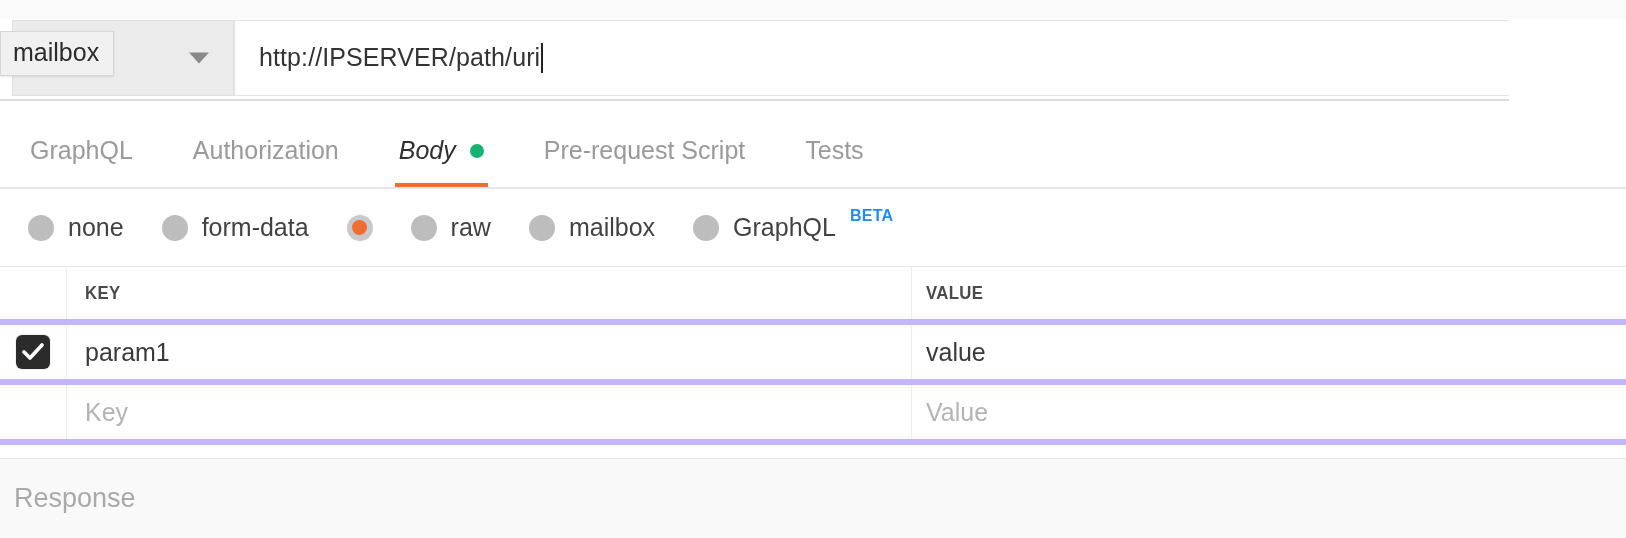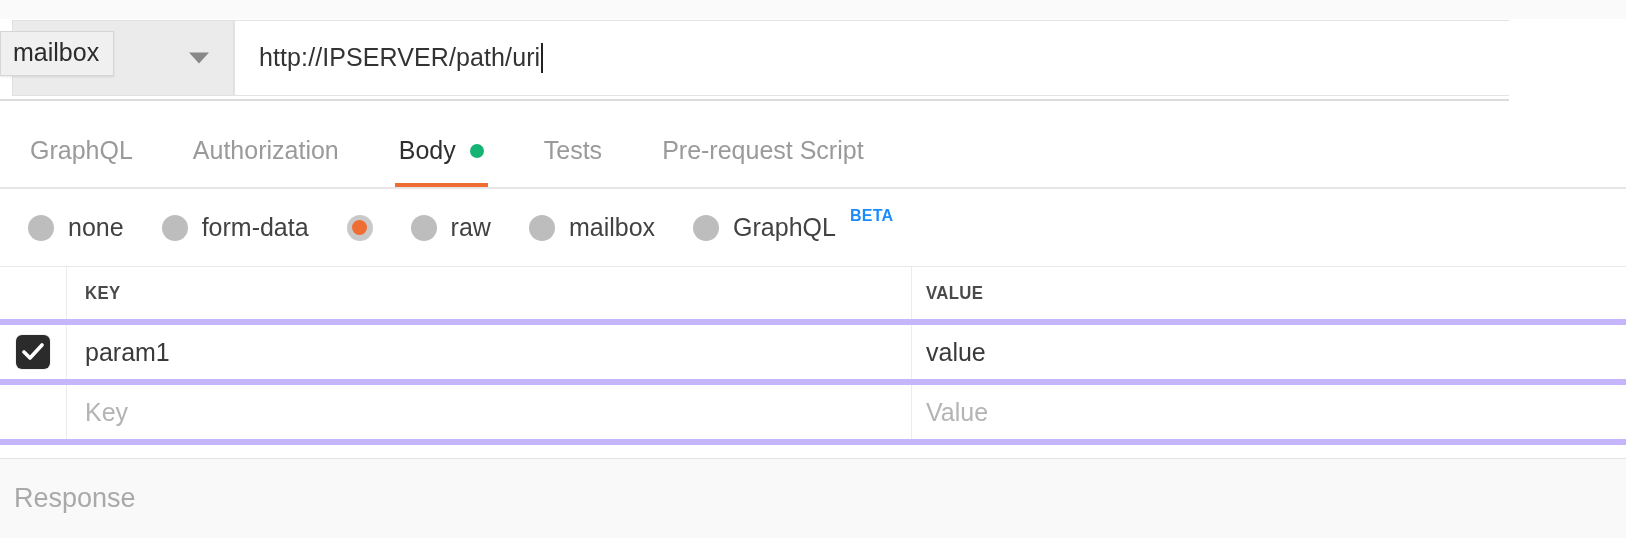--- a/index.html
+++ b/index.html
@@ -122,21 +122,21 @@
   .tab {
     position: relative;
     padding: 0 30px 22px 30px;
     font-size: 25px;
     color: #9a9a9a;
     cursor: pointer;
     white-space: nowrap;
     display: flex;
     align-items: center;
   }
-  .tab.active { color: #2f2f2f; }
+  .tab.active { color: #2f2f2f; font-style: italic; }
   .tab .underline {
     position: absolute;
     left: 26px; right: 26px;
     bottom: 0;
     height: 4px;
     background: #ef6c33;
   }
   .tab-count {
     color: #0fa958;
     margin-left: 9px;
@@ -317,24 +317,24 @@
         </div>
         <div class="tab">
           <span>Authorization</span>
         </div>
         <div class="tab active">
           <span>Body</span>
           <span class="tab-dot"></span>
           <span class="underline"></span>
         </div>
         <div class="tab">
+          <span>Pre-request Script</span>
+        </div>
+        <div class="tab">
           <span>Tests</span>
-        </div>
-        <div class="tab">
-          <span>Pre-request Script</span>
         </div>
       </div>
   </div>
 
   <div class="radios-row" id="radios-container">
       <div class="radio-item">
         <span class="radio-circle"></span>
         <span class="radio-label">none</span>
       </div>
       <div class="radio-item">

